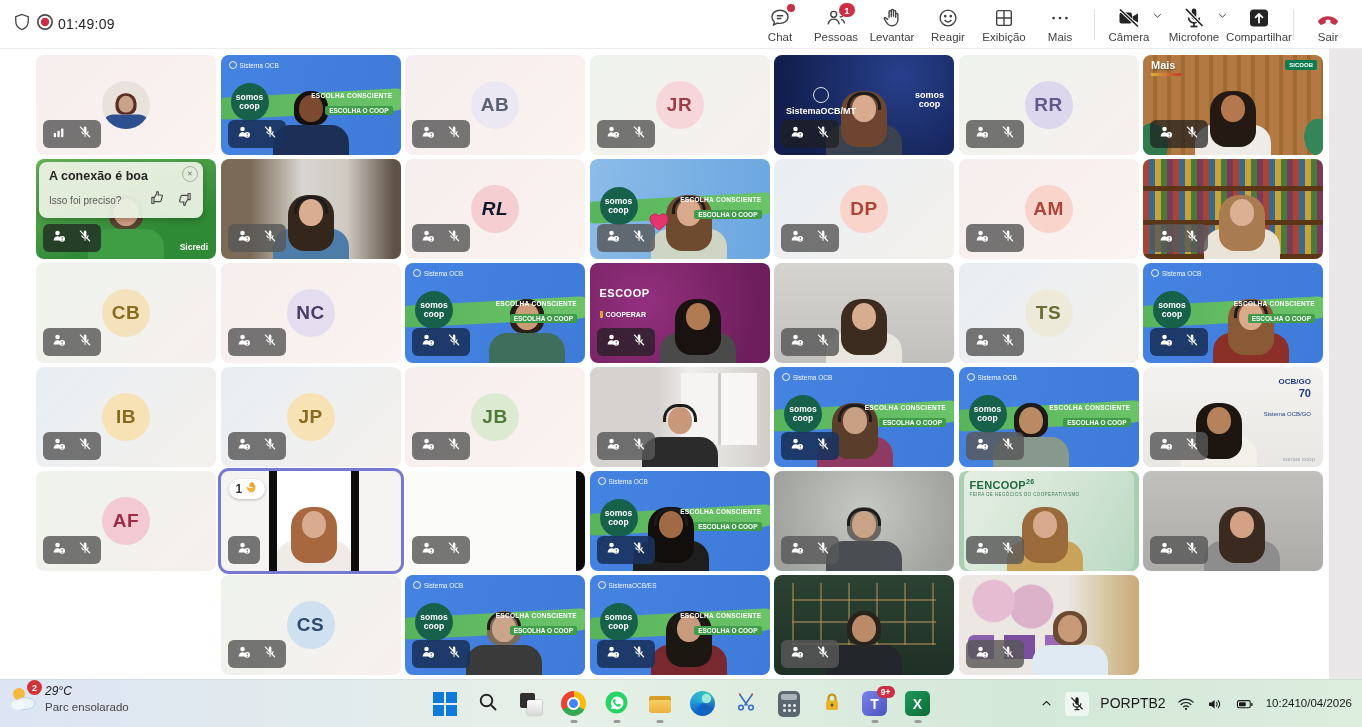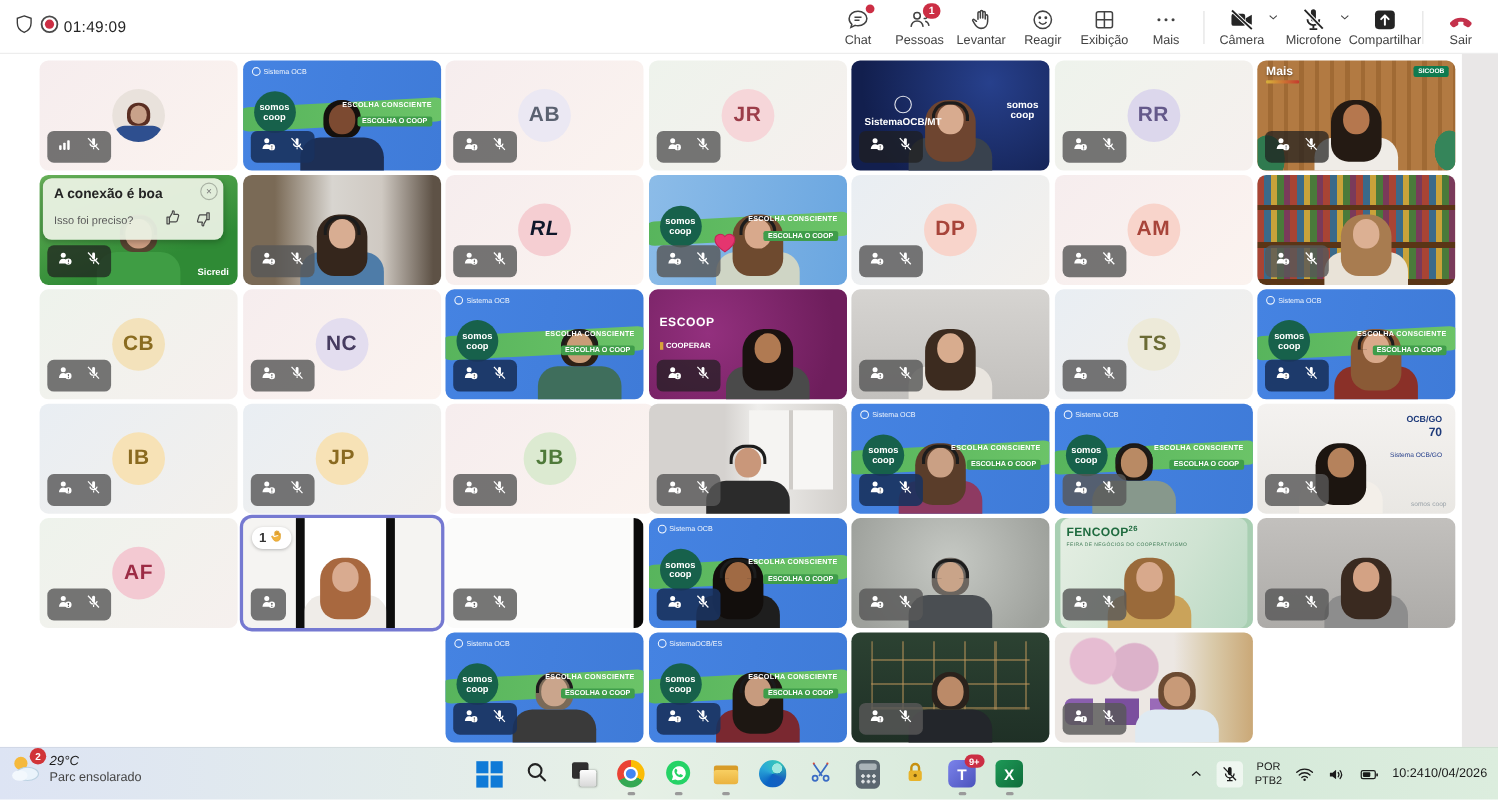--- a/index.html
+++ b/index.html
@@ -192,21 +192,21 @@
   .i-calc::before{content:"";position:absolute;left:3px;right:3px;top:3px;height:6px;background:#aab3b8;border-radius:2px;}
   .i-calc::after{content:"";position:absolute;left:4px;top:12px;width:15px;height:10px;
     background-image:radial-gradient(circle,#dfe3e5 1.3px,transparent 1.6px);background-size:5px 5px;}
   .i-teams{width:25px;height:25px;border-radius:6px;background:linear-gradient(135deg,#7b83eb,#4b53bc);
     color:#fff;font-weight:700;font-size:14px;display:flex;align-items:center;justify-content:center;}
   .i-excel{width:25px;height:25px;border-radius:5px;background:linear-gradient(135deg,#1d9a57,#0f6b3a);
     color:#fff;font-weight:700;font-size:14px;display:flex;align-items:center;justify-content:center;}
   #tray{position:absolute;right:10px;top:0;height:47px;display:flex;align-items:center;gap:11px;}
   .trayitem{cursor:pointer;display:flex;align-items:center;}
   .micbox{background:rgba(255,255,255,.6);border-radius:4px;padding:3px;}
-  .langcol{font-size:10px;color:#1b1b1b;line-height:1.3;text-align:left;flex-direction:column;}
+  .langcol{font-size:14px;color:#1b1b1b;line-height:1.3;text-align:left;}
   .clockcol{font-size:11.5px;color:#1b1b1b;line-height:1.35;text-align:right;}
 </style>
 </head>
 <body>
 
 <div id="app">
   <div id="topbar">
     <div id="topbar-left">
       <span id="ic-shield"><svg viewBox="0 0 24 24" width="20" height="20">
             <path d="M12 3l7.5 2.6v5.1c0 4.8-3.1 8.7-7.5 10.3C7.6 19.4 4.5 15.5 4.5 10.7V5.6z" fill="none" stroke="#3b3b3b" stroke-width="1.5"></path>
@@ -847,21 +847,21 @@
               <circle cx="11.62" cy="12.9" r="0.6" fill="#4a4a4a"></circle>
             </svg></span>
           <span><svg viewBox="0 0 16 16" width="14" height="14">
               <rect x="6.6" y="1.8" width="3" height="7" rx="1.5" fill="#fff"></rect>
               <path d="M4.2 7.4a3.9 3.9 0 007.6 0" stroke="#fff" stroke-width="1.2" fill="none"></path>
               <line x1="8.1" y1="11.4" x2="8.1" y2="13.4" stroke="#fff" stroke-width="1.2"></line>
               <line x1="2.3" y1="1.8" x2="13.7" y2="14" stroke="#fff" stroke-width="1.3"></line>
             </svg></span>
         </div>
       </div>
-      <div class="tile bg-pastel-pink" style="left: 405px; top: 319px; padding-left: 10px;">
+      <div class="tile bg-pastel-pink" style="left: 405px; top: 319px;">
         <div class="initcircle" style="background: rgb(220, 234, 209); color: rgb(79, 122, 58);">JB</div>
         <div class="pill gray">
           <span><svg viewBox="0 0 16 16" width="14" height="14">
               <circle cx="6.3" cy="4.6" r="2.6" fill="#fff"></circle>
               <path d="M1.8 13.2c.3-3.1 2-5 4.5-5 2.1 0 3.6 1.2 4.2 3.3a3.4 3.4 0 00-1.4 1.7z" fill="#fff"></path>
               <circle cx="11.6" cy="11.2" r="3.3" fill="#fff"></circle>
               <rect x="11.15" y="9.1" width="0.95" height="2.7" rx="0.47" fill="#4a4a4a"></rect>
               <circle cx="11.62" cy="12.9" r="0.6" fill="#4a4a4a"></circle>
             </svg></span>
           <span><svg viewBox="0 0 16 16" width="14" height="14">
@@ -1117,20 +1117,38 @@
               <line x1="2.3" y1="1.8" x2="13.7" y2="14" stroke="#fff" stroke-width="1.3"></line>
             </svg></span>
         </div>
       </div>
       <div class="tile bg-grayroom2" style="left: 1143px; top: 423px;">
         <div class="person" style="left: 55%;">
           <div class="p-body" style="background: rgb(141, 141, 141);"></div>
           <div class="p-hair long" style="background: rgb(58, 42, 32);"></div>
           <div class="p-head" style="background: rgb(211, 162, 132);"></div>
         </div>
+        <div class="pill gray">
+          <span><svg viewBox="0 0 16 16" width="14" height="14">
+              <circle cx="6.3" cy="4.6" r="2.6" fill="#fff"></circle>
+              <path d="M1.8 13.2c.3-3.1 2-5 4.5-5 2.1 0 3.6 1.2 4.2 3.3a3.4 3.4 0 00-1.4 1.7z" fill="#fff"></path>
+              <circle cx="11.6" cy="11.2" r="3.3" fill="#fff"></circle>
+              <rect x="11.15" y="9.1" width="0.95" height="2.7" rx="0.47" fill="#4a4a4a"></rect>
+              <circle cx="11.62" cy="12.9" r="0.6" fill="#4a4a4a"></circle>
+            </svg></span>
+          <span><svg viewBox="0 0 16 16" width="14" height="14">
+              <rect x="6.6" y="1.8" width="3" height="7" rx="1.5" fill="#fff"></rect>
+              <path d="M4.2 7.4a3.9 3.9 0 007.6 0" stroke="#fff" stroke-width="1.2" fill="none"></path>
+              <line x1="8.1" y1="11.4" x2="8.1" y2="13.4" stroke="#fff" stroke-width="1.2"></line>
+              <line x1="2.3" y1="1.8" x2="13.7" y2="14" stroke="#fff" stroke-width="1.3"></line>
+            </svg></span>
+        </div>
+      </div>
+      <div class="tile bg-pastel-green" style="left: 220.5px; top: 527px;">
+        <div class="initcircle" style="background: rgb(207, 224, 240); color: rgb(47, 74, 107);">CS</div>
         <div class="pill gray">
           <span><svg viewBox="0 0 16 16" width="14" height="14">
               <circle cx="6.3" cy="4.6" r="2.6" fill="#fff"></circle>
               <path d="M1.8 13.2c.3-3.1 2-5 4.5-5 2.1 0 3.6 1.2 4.2 3.3a3.4 3.4 0 00-1.4 1.7z" fill="#fff"></path>
               <circle cx="11.6" cy="11.2" r="3.3" fill="#fff"></circle>
               <rect x="11.15" y="9.1" width="0.95" height="2.7" rx="0.47" fill="#4a4a4a"></rect>
               <circle cx="11.62" cy="12.9" r="0.6" fill="#4a4a4a"></circle>
             </svg></span>
           <span><svg viewBox="0 0 16 16" width="14" height="14">
               <rect x="6.6" y="1.8" width="3" height="7" rx="1.5" fill="#fff"></rect>

